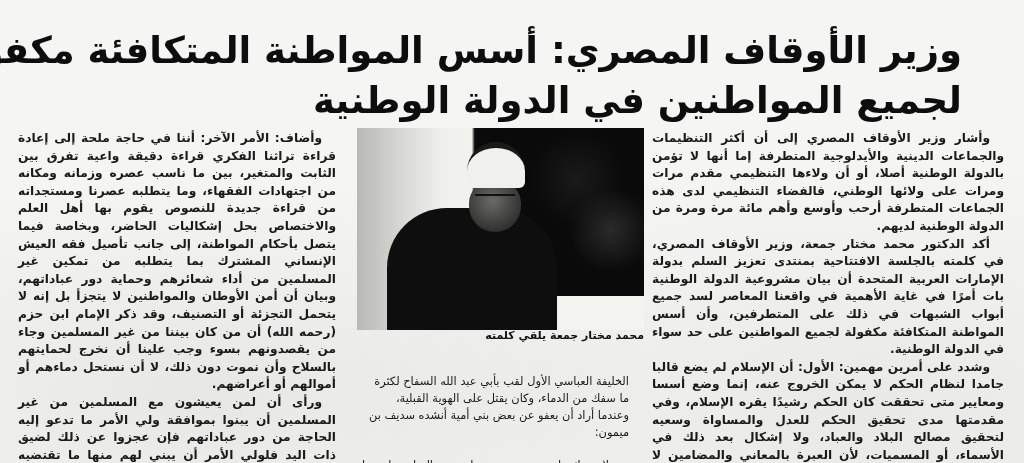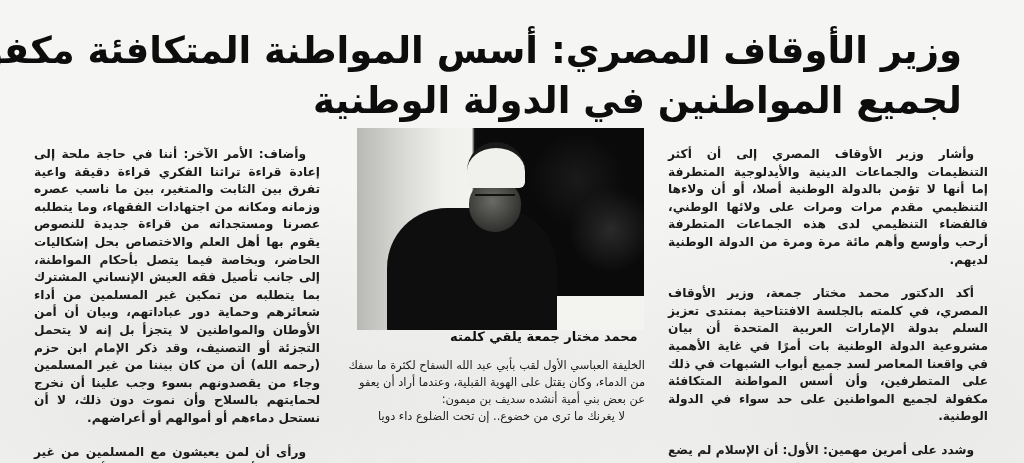--- a/index.html
+++ b/index.html
@@ -44,21 +44,21 @@
     position: absolute;
     direction: rtl;
     text-align: justify;
     text-align-last: right;
     font-family: "DejaVu Sans", sans-serif;
     font-size: 12.2px;
     line-height: 17.6px;
     font-weight: bold;
     color: #1a1a1a;
   }
-  .col p { margin: 16px; text-indent: 14px; }
+  .col p { margin: 0; text-indent: 14px; }
   .col-right { left: 652px; top: 130px; width: 352px; }
   .col-left { left: 18px; top: 130px; width: 318px; }
   .photo {
     position: absolute;
     left: 357px; top: 128px;
     width: 287px; height: 202px;
     overflow: hidden;
     background: linear-gradient(90deg, #b8b8b4 0%, #dcdcd8 18%, #efefec 30%, #f2f2ef 40%, #0c0c0c 41%, #080808 100%);
   }
   .photo .bg-dark {
@@ -88,38 +88,38 @@
     border-radius: 30px 30px 6px 6px;
     border-top: 6px solid #1a1a1a;
   }
   .photo .glasses {
     position: absolute; left: 118px; top: 66px; width: 40px; height: 6px;
     border-top: 2px solid #111;
   }
   .caption {
     position: absolute;
     left: 450px; top: 329px; width: 194px;
-    direction: rtl; text-align: left;
+    direction: rtl; text-align: right;
     font-family: "DejaVu Sans", sans-serif;
     font-weight: bold;
-    font-size: 13px;
+    font-size: 11px;
     color: #111;
     white-space: nowrap;
     overflow: hidden;
   }
   .col-mid {
     position: absolute;
     left: 345px; top: 357px; width: 300px;
     direction: rtl; text-align: right;
     font-family: "DejaVu Sans", sans-serif;
     font-size: 11.4px;
     line-height: 17px;
     color: #1a1a1a;
   }
-  .col-mid p { margin: 0; }
+  .col-mid p { margin: 16px; }
   .col-mid .verse { text-align: right; font-weight: normal; padding-right: 20px; }
 </style>
 </head>
 <body>
 
 <div class="page">
 
   <h1 class="headline">
     <span class="l1">وزير الأوقاف المصري: أسس المواطنة المتكافئة مكفولة</span>
     <span class="l2">لجميع المواطنين في الدولة الوطنية</span>

